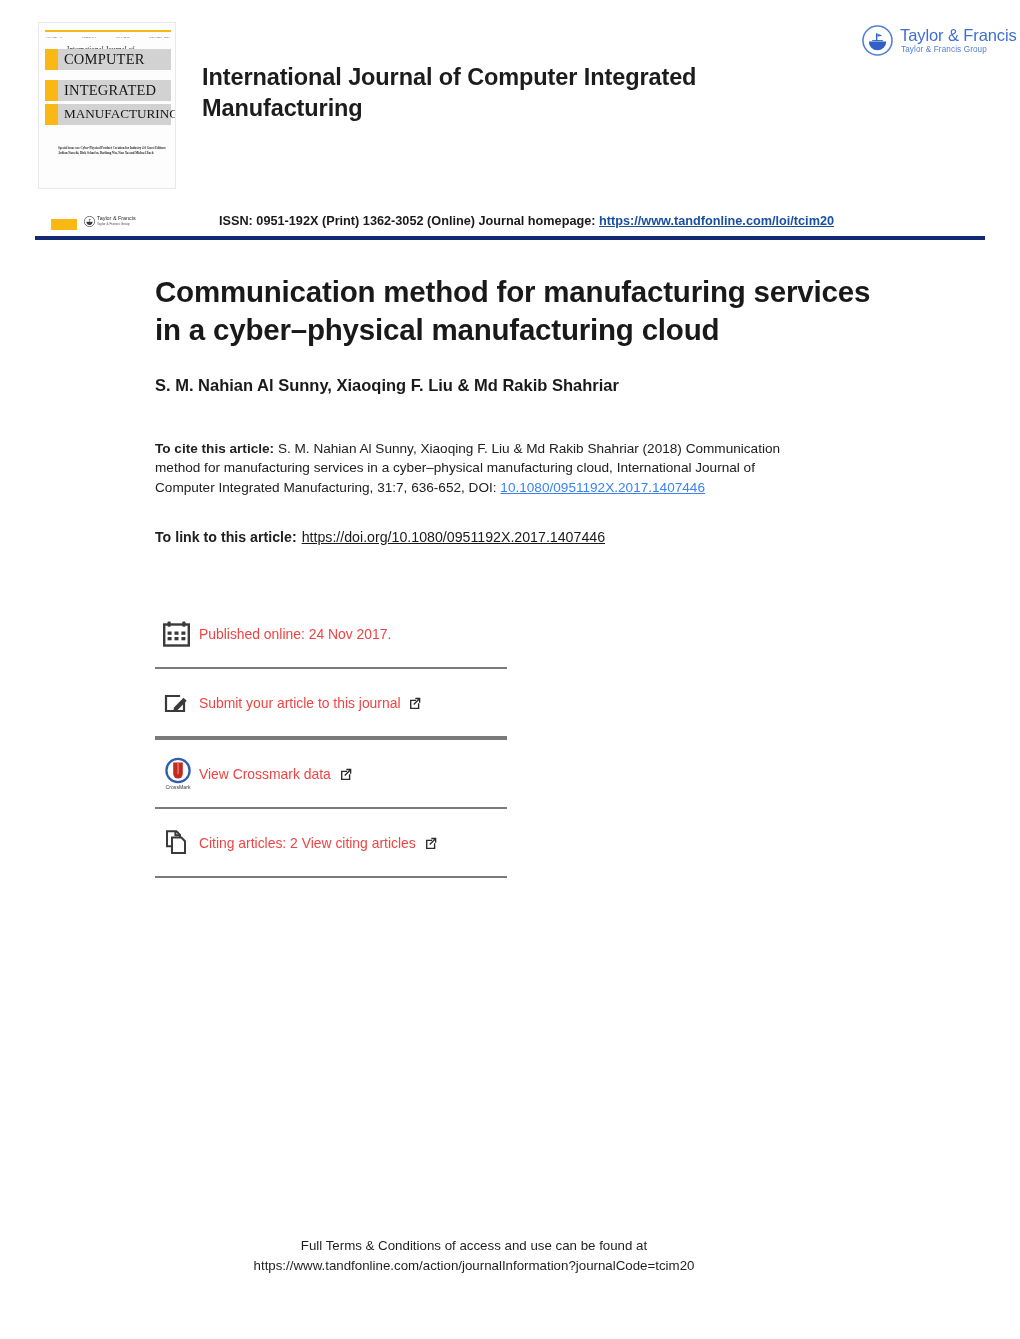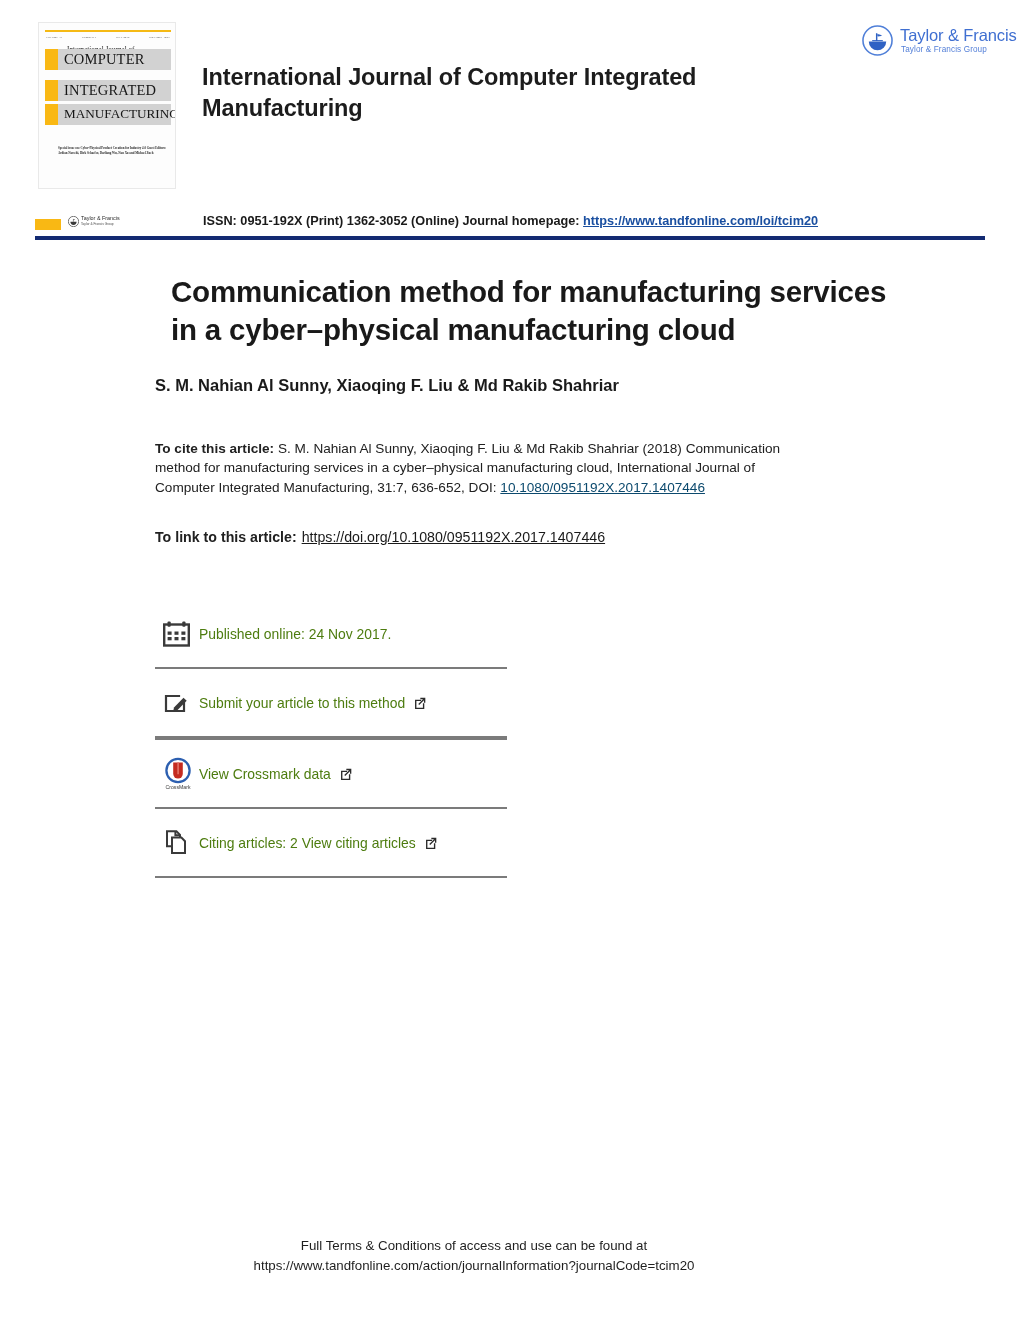--- a/index.html
+++ b/index.html
@@ -144,21 +144,21 @@
     left: 39px; top: 21px;
     font-size: 8.2px;
     color: #5580d8;
     letter-spacing: 0.1px;
     white-space: nowrap;
   }
 
   
   .issn-row {
     position: absolute;
-    left: 0; top: 212px;
+    left: 16px; top: 212px;
     width: 972px;
     height: 24px;
     text-decoration: underline;
   }
   .issn-chip {
     position: absolute;
     left: 35px; top: 7px;
     width: 26px; height: 11px;
     background: #f9b814;
   }
@@ -202,21 +202,21 @@
     position: absolute;
     left: 35px; top: 236px;
     width: 950px; height: 4px;
     background: #122濃;
     background: #132a72;
   }
 
   
   .article-title {
     position: absolute;
-    left: 171px;
+    left: 155px;
     top: 273px;
     width: 740px;
     font-size: 29.5px;
     line-height: 1.28;
     font-weight: bold;
     color: #191919;
     letter-spacing: -0.2px;
   }
   .authors {
     position: absolute;
@@ -231,21 +231,21 @@
   .cite-block {
     position: absolute;
     left: 155px;
     top: 439px;
     width: 660px;
     font-size: 13.6px;
     line-height: 1.42;
     color: #212121;
   }
   .cite-block .lead { font-weight: bold; }
-  .cite-block a { color: #0c4a6e; text-decoration: underline; }
+  .cite-block a { color: #3b82f6; text-decoration: underline; }
 
   .link-block {
     position: absolute;
     left: 155px;
     top: 529px;
     width: 700px;
     font-size: 14.2px;
     color: #212121;
   }
   .link-block .lead { font-weight: bold; }
@@ -271,21 +271,21 @@
     width: 44px;
     flex: 0 0 44px;
     display: flex;
     align-items: center;
     justify-content: flex-start;
     padding-left: 8px;
     box-sizing: border-box;
   }
   .meta-row .mlabel {
     font-size: 13.9px;
-    color: #4d7c0f;
+    color: #ef4444;
     white-space: nowrap;
   }
   .meta-sep {
     height: 2px;
     background: #7b7b7b;
     width: 352px;
   }
   .ext {
     display: inline-block;
     width: 12px; height: 12px;
@@ -408,21 +408,21 @@
   <div class="meta-sep"></div>
 
   <div class="meta-row">
     <div class="ico">
       <svg width="27" height="26" viewBox="0 0 27 26">
         <path d="M3 6 h13 M3 6 v15 h18 v-8" fill="none" stroke="#3a3a3a" stroke-width="2.2" stroke-linecap="square"></path>
         <path d="M11 17.5 l9.5 -9.8 l3.2 3 l-9.6 9.8 l-4 1 z" fill="#3a3a3a"></path>
       </svg>
     </div>
     <div class="mlabel">
-      <span>Submit your article to this method</span>
+      <span>Submit your article to this journal</span>
       <svg class="ext" viewBox="0 0 14 14">
         <path d="M1.2 3.2 h7 v1.6 h-5.4 v7.6 h7.6 v-5.2 h1.6 v6.8 h-10.8 z" fill="#2b2b2b"></path>
         <path d="M7.4 1 h5.8 v5.8 h-1.6 v-3.1 l-5.5 5.5 l-1.1 -1.1 l5.5 -5.5 h-3.1 z" fill="#2b2b2b"></path>
       </svg>
     </div>
   </div>
   <div class="meta-sep"></div>
 
   <div class="meta-sep"></div>
 

